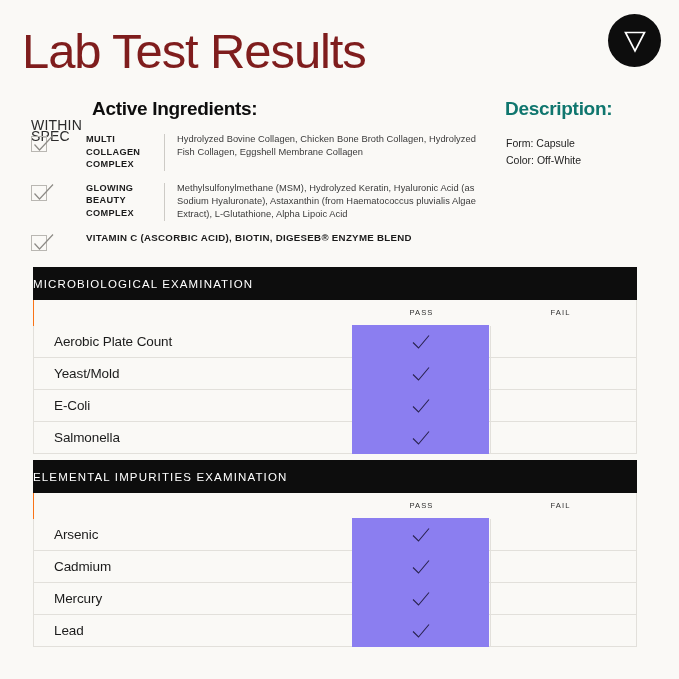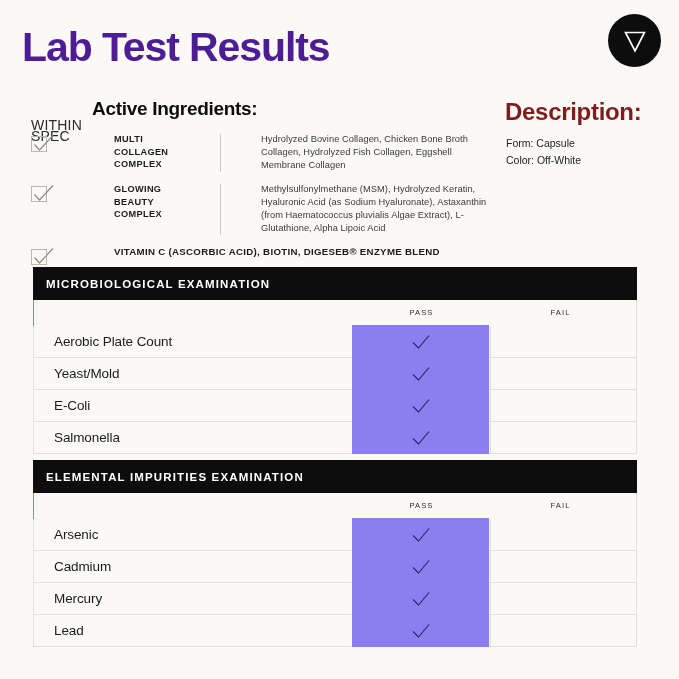--- a/index.html
+++ b/index.html
@@ -19,24 +19,24 @@
   .page {
     position: absolute;
     inset: 0;
   }
 
   
   .title {
     position: absolute;
     left: 22px;
     top: 27px;
-    font-size: 41px;
-    font-weight: bold;
+    font-size: 49px;
+    font-weight: normal;
     letter-spacing: -1.1px;
-    color: #4c1d95;
+    color: #7f1d1d;
     line-height: 1;
   }
 
   .logo {
     position: absolute;
     right: 18px;
     top: 14px;
     width: 53px;
     height: 53px;
     border-radius: 50%;
@@ -66,24 +66,24 @@
     font-size: 19px;
     font-weight: bold;
     letter-spacing: -0.3px;
     color: #0d0d0d;
   }
 
   .desc-heading {
     position: absolute;
     left: 505px;
     top: 98px;
-    font-size: 24px;
+    font-size: 19px;
     font-weight: bold;
     letter-spacing: -0.3px;
-    color: #7f1d1d;
+    color: #0f766e;
   }
 
   .desc-lines {
     position: absolute;
     left: 506px;
     top: 135px;
     font-size: 10.5px;
     line-height: 17px;
     color: #242424;
   }
@@ -93,21 +93,20 @@
     position: absolute;
     left: 31px;
     top: 133px;
     width: 460px;
   }
   .ing-row {
     position: relative;
     display: flex;
     align-items: flex-start;
     margin-bottom: 11px;
-    gap: 28px;
   }
 
   .checkbox {
     position: relative;
     width: 19px;
     height: 19px;
     flex: 0 0 19px;
     margin-top: 1px;
   }
   .checkbox .box {
@@ -169,24 +168,23 @@
   }
   .table.t1 { top: 267px; }
   .table.t2 { top: 460px; }
 
   .tbl-head {
     background: #0d0d0d;
     color: #ffffff;
     height: 33px;
     display: flex;
     align-items: center;
-    padding-left: 13px;
     box-sizing: border-box;
     font-size: 11.5px;
-    font-weight: bold;
+    font-weight: normal;
     letter-spacing: 1.15px;
   }
 
   .tbl-colrow {
     position: relative;
     height: 26px;
     border-left: 1px solid #f97316;
     border-right: 1px solid #e2e0db;
     background: #faf9f6;
     box-sizing: border-box;

